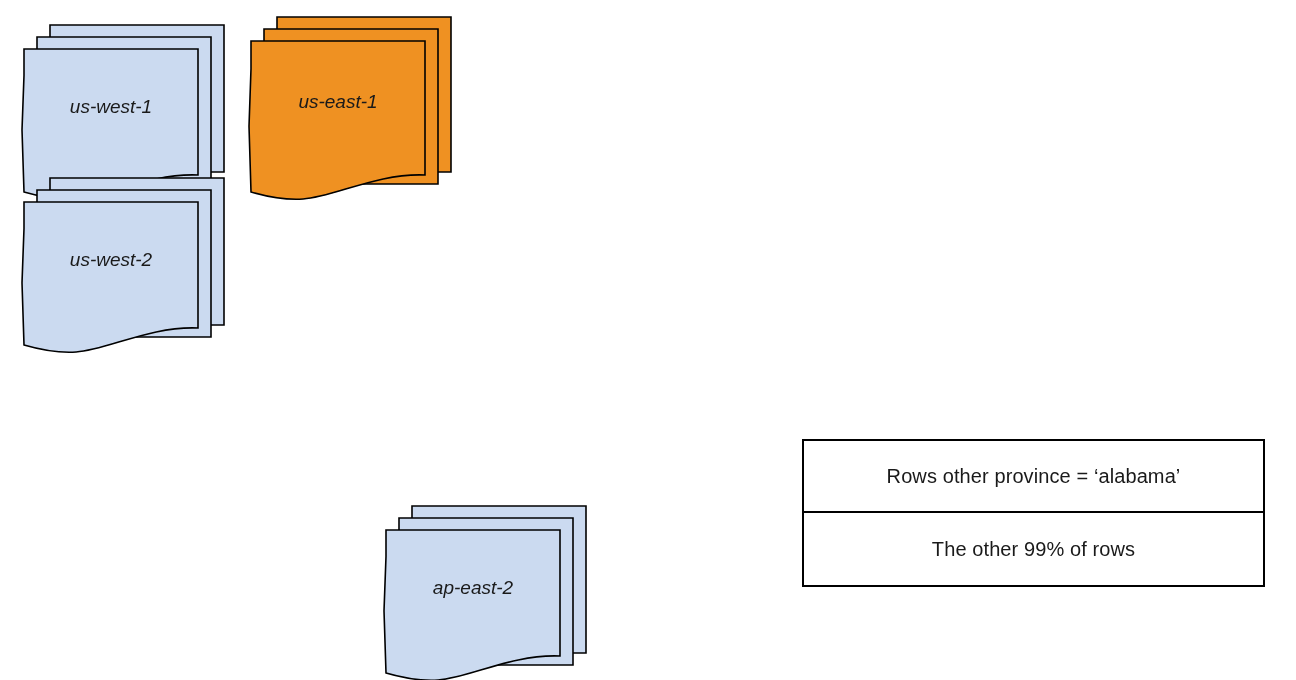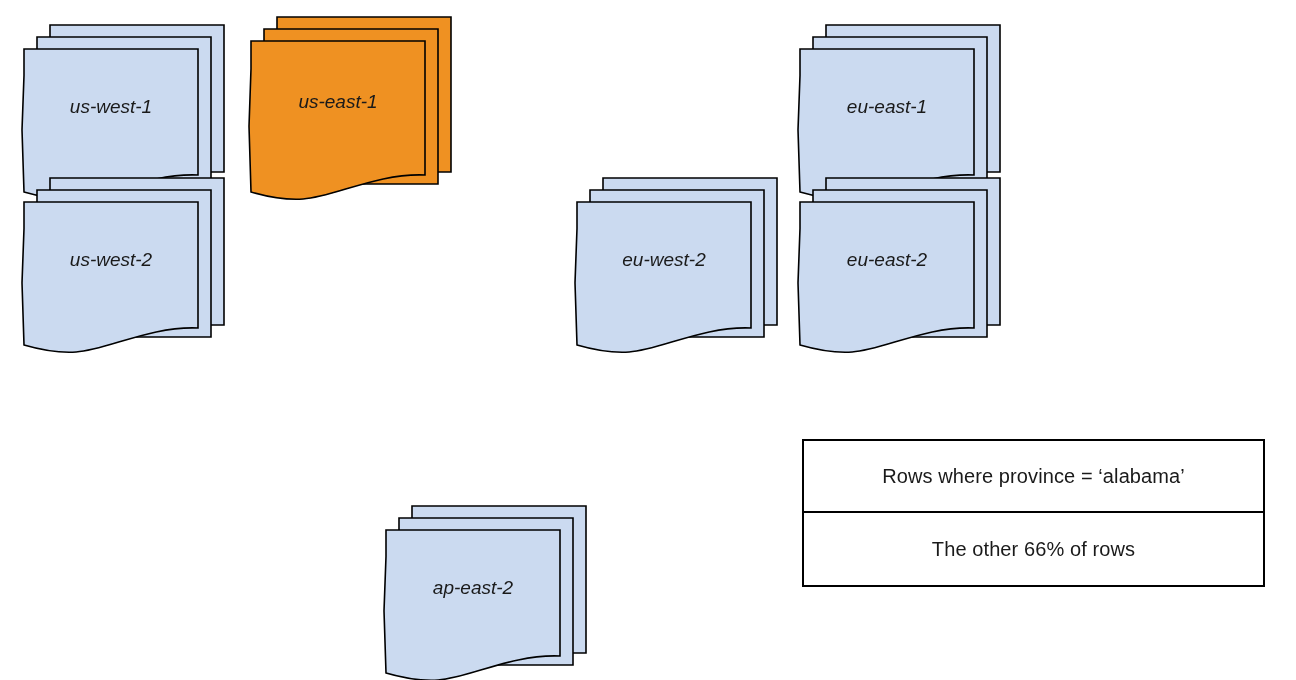--- a/index.html
+++ b/index.html
@@ -78,62 +78,38 @@
       </svg>
     </div>
     <div class="stack-group" style="left: 248px; top: 11px; width: 206px; height: 193px;">
       <svg class="stack-svg" width="206" height="193" viewBox="0 0 206 193">
         <path class="doc-shape" d="M29 2 L203 2 L203 157 L29 157 Z" fill="#ef9122"></path>
         <path class="doc-shape" d="M16 14 L190 14 L190 169 L16 169 Z" fill="#ef9122"></path>
         <path class="doc-shape" d="M3 26 L177 26 L177 160 C128.28 158 86.52 182 55.199999999999996 184 C34.32 185.5 15.180000000000001 180.5 3 177 L1 111.25 L3 53.9 Z" fill="#ef9122"></path>
         <text class="doc-label" x="90" y="88">us-east-1</text>
       </svg>
     </div>
-    <div class="stack-group" style="left: 797px; top: 19px; width: 206px; height: 185px;">
-      <svg class="stack-svg" width="206" height="185" viewBox="0 0 206 185">
-        <path class="doc-shape" d="M29 2 L203 2 L203 149 L29 149 Z" fill="#cbdaf0"></path>
-        <path class="doc-shape" d="M16 14 L190 14 L190 161 L16 161 Z" fill="#cbdaf0"></path>
-        <path class="doc-shape" d="M3 26 L177 26 L177 152 C128.28 150 86.52 174 55.199999999999996 176 C34.32 177.5 15.180000000000001 172.5 3 169 L1 106.85000000000001 L3 52.459999999999994 Z" fill="#cbdaf0"></path>
-        <text class="doc-label" x="90" y="84.80000000000001">eu-east-1</text>
-      </svg>
-    </div>
     <div class="stack-group" style="left: 21px; top: 172px; width: 206px; height: 185px; text-align: right;">
       <svg class="stack-svg" width="206" height="185" viewBox="0 0 206 185">
         <path class="doc-shape" d="M29 2 L203 2 L203 149 L29 149 Z" fill="#cbdaf0"></path>
         <path class="doc-shape" d="M16 14 L190 14 L190 161 L16 161 Z" fill="#cbdaf0"></path>
         <path class="doc-shape" d="M3 26 L177 26 L177 152 C128.28 150 86.52 174 55.199999999999996 176 C34.32 177.5 15.180000000000001 172.5 3 169 L1 106.85000000000001 L3 52.459999999999994 Z" fill="#cbdaf0"></path>
         <text class="doc-label" x="90" y="84.80000000000001">us-west-2</text>
-      </svg>
-    </div>
-    <div class="stack-group" style="left: 574px; top: 172px; width: 206px; height: 185px;">
-      <svg class="stack-svg" width="206" height="185" viewBox="0 0 206 185">
-        <path class="doc-shape" d="M29 2 L203 2 L203 149 L29 149 Z" fill="#cbdaf0"></path>
-        <path class="doc-shape" d="M16 14 L190 14 L190 161 L16 161 Z" fill="#cbdaf0"></path>
-        <path class="doc-shape" d="M3 26 L177 26 L177 152 C128.28 150 86.52 174 55.199999999999996 176 C34.32 177.5 15.180000000000001 172.5 3 169 L1 106.85000000000001 L3 52.459999999999994 Z" fill="#cbdaf0"></path>
-        <text class="doc-label" x="90" y="84.80000000000001">eu-west-2</text>
-      </svg>
-    </div>
-    <div class="stack-group" style="left: 797px; top: 172px; width: 206px; height: 185px;">
-      <svg class="stack-svg" width="206" height="185" viewBox="0 0 206 185">
-        <path class="doc-shape" d="M29 2 L203 2 L203 149 L29 149 Z" fill="#cbdaf0"></path>
-        <path class="doc-shape" d="M16 14 L190 14 L190 161 L16 161 Z" fill="#cbdaf0"></path>
-        <path class="doc-shape" d="M3 26 L177 26 L177 152 C128.28 150 86.52 174 55.199999999999996 176 C34.32 177.5 15.180000000000001 172.5 3 169 L1 106.85000000000001 L3 52.459999999999994 Z" fill="#cbdaf0"></path>
-        <text class="doc-label" x="90" y="84.80000000000001">eu-east-2</text>
       </svg>
     </div>
     <div class="stack-group" style="left: 383px; top: 500px; width: 206px; height: 185px;">
       <svg class="stack-svg" width="206" height="185" viewBox="0 0 206 185">
         <path class="doc-shape" d="M29 2 L203 2 L203 149 L29 149 Z" fill="#cbdaf0"></path>
         <path class="doc-shape" d="M16 14 L190 14 L190 161 L16 161 Z" fill="#cbdaf0"></path>
         <path class="doc-shape" d="M3 26 L177 26 L177 152 C128.28 150 86.52 174 55.199999999999996 176 C34.32 177.5 15.180000000000001 172.5 3 169 L1 106.85000000000001 L3 52.459999999999994 Z" fill="#cbdaf0"></path>
         <text class="doc-label" x="90" y="84.80000000000001">ap-east-2</text>
       </svg>
     </div>
   </div>
 
 <div class="legend">
   <div class="legend-row top">
-    <span>Rows where province = ‘alabama’</span>
+    <span>Rows other province = ‘alabama’</span>
   </div>
   <div class="legend-row bottom">
-    <span>The other 66% of rows</span>
+    <span>The other 99% of rows</span>
   </div>
 </div>
 
 </body></html>

